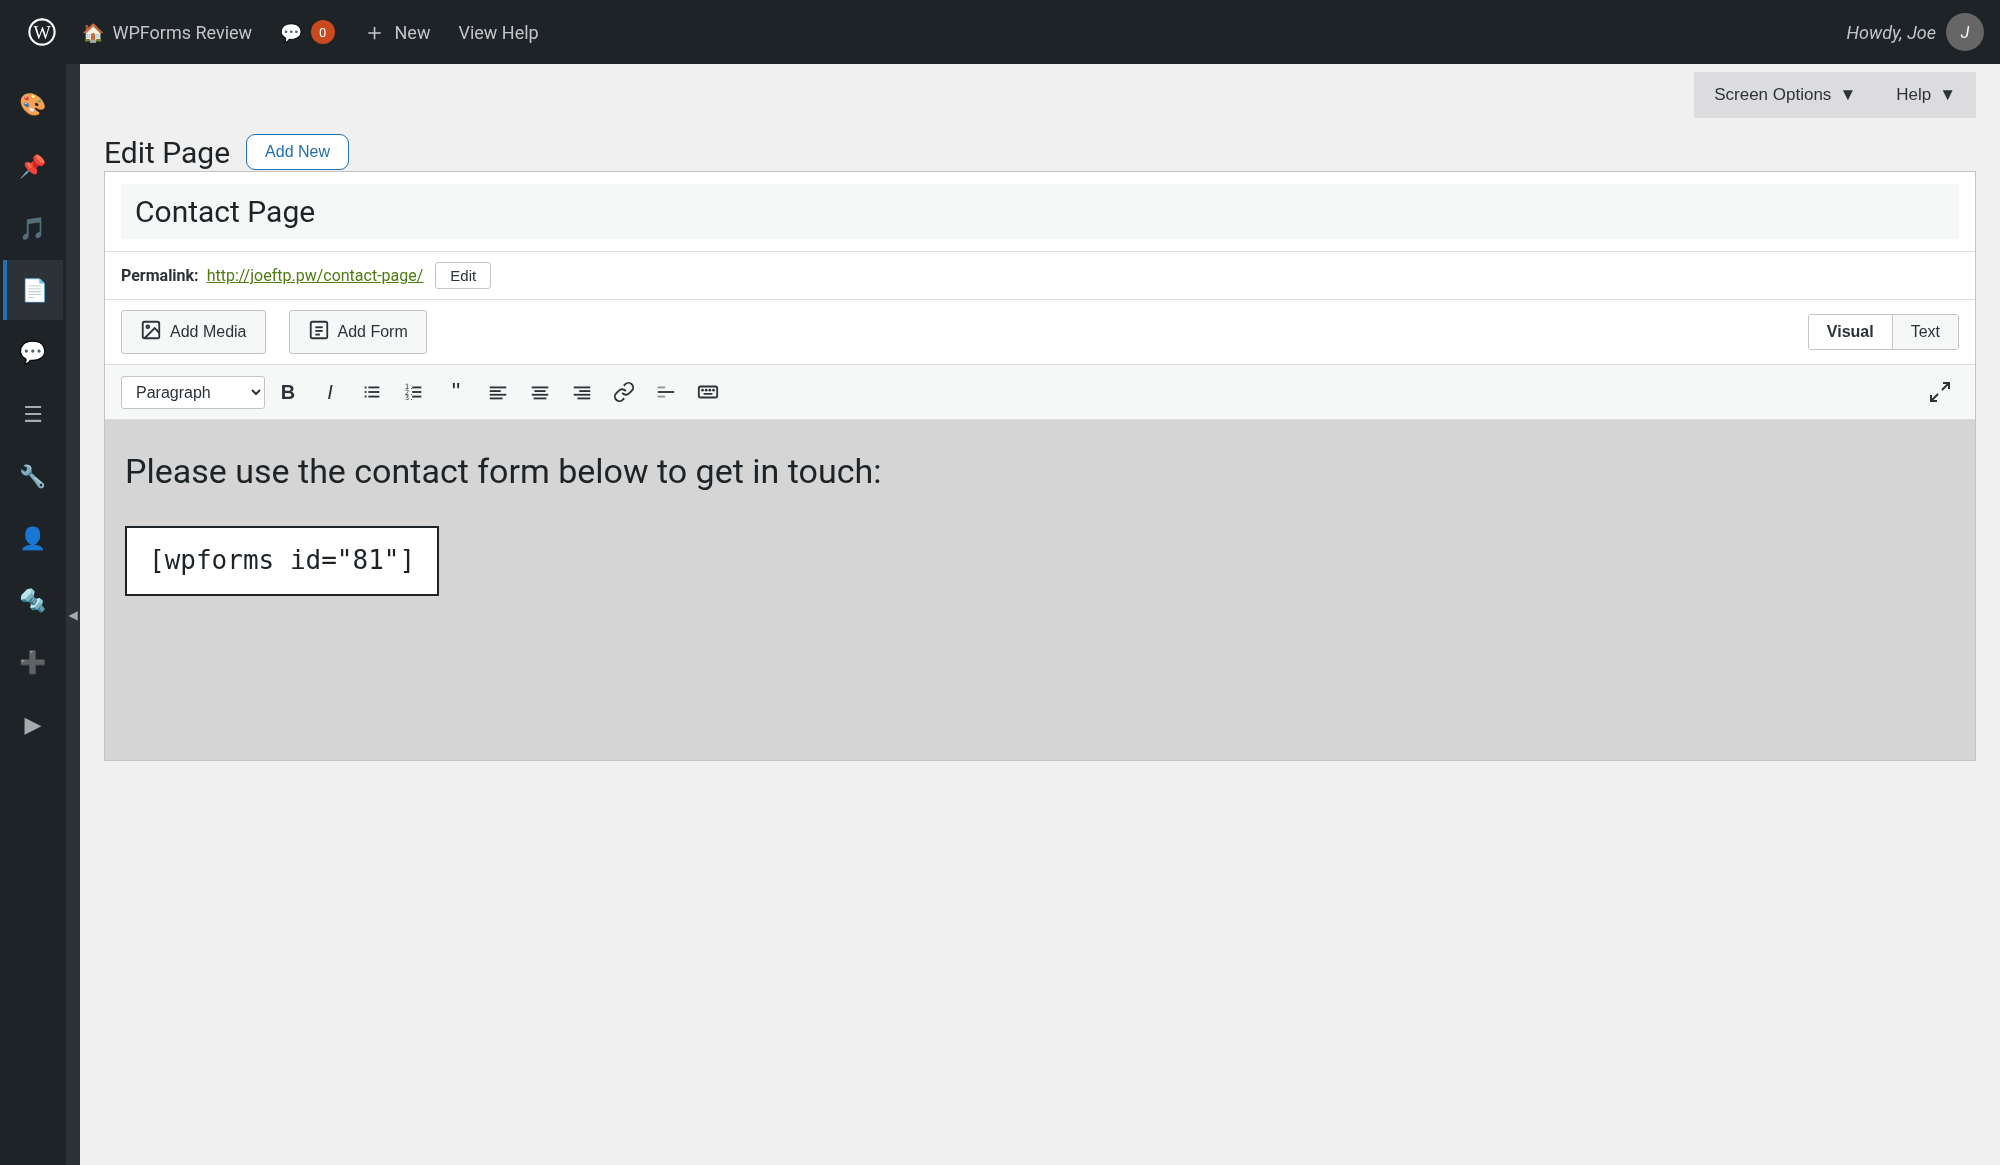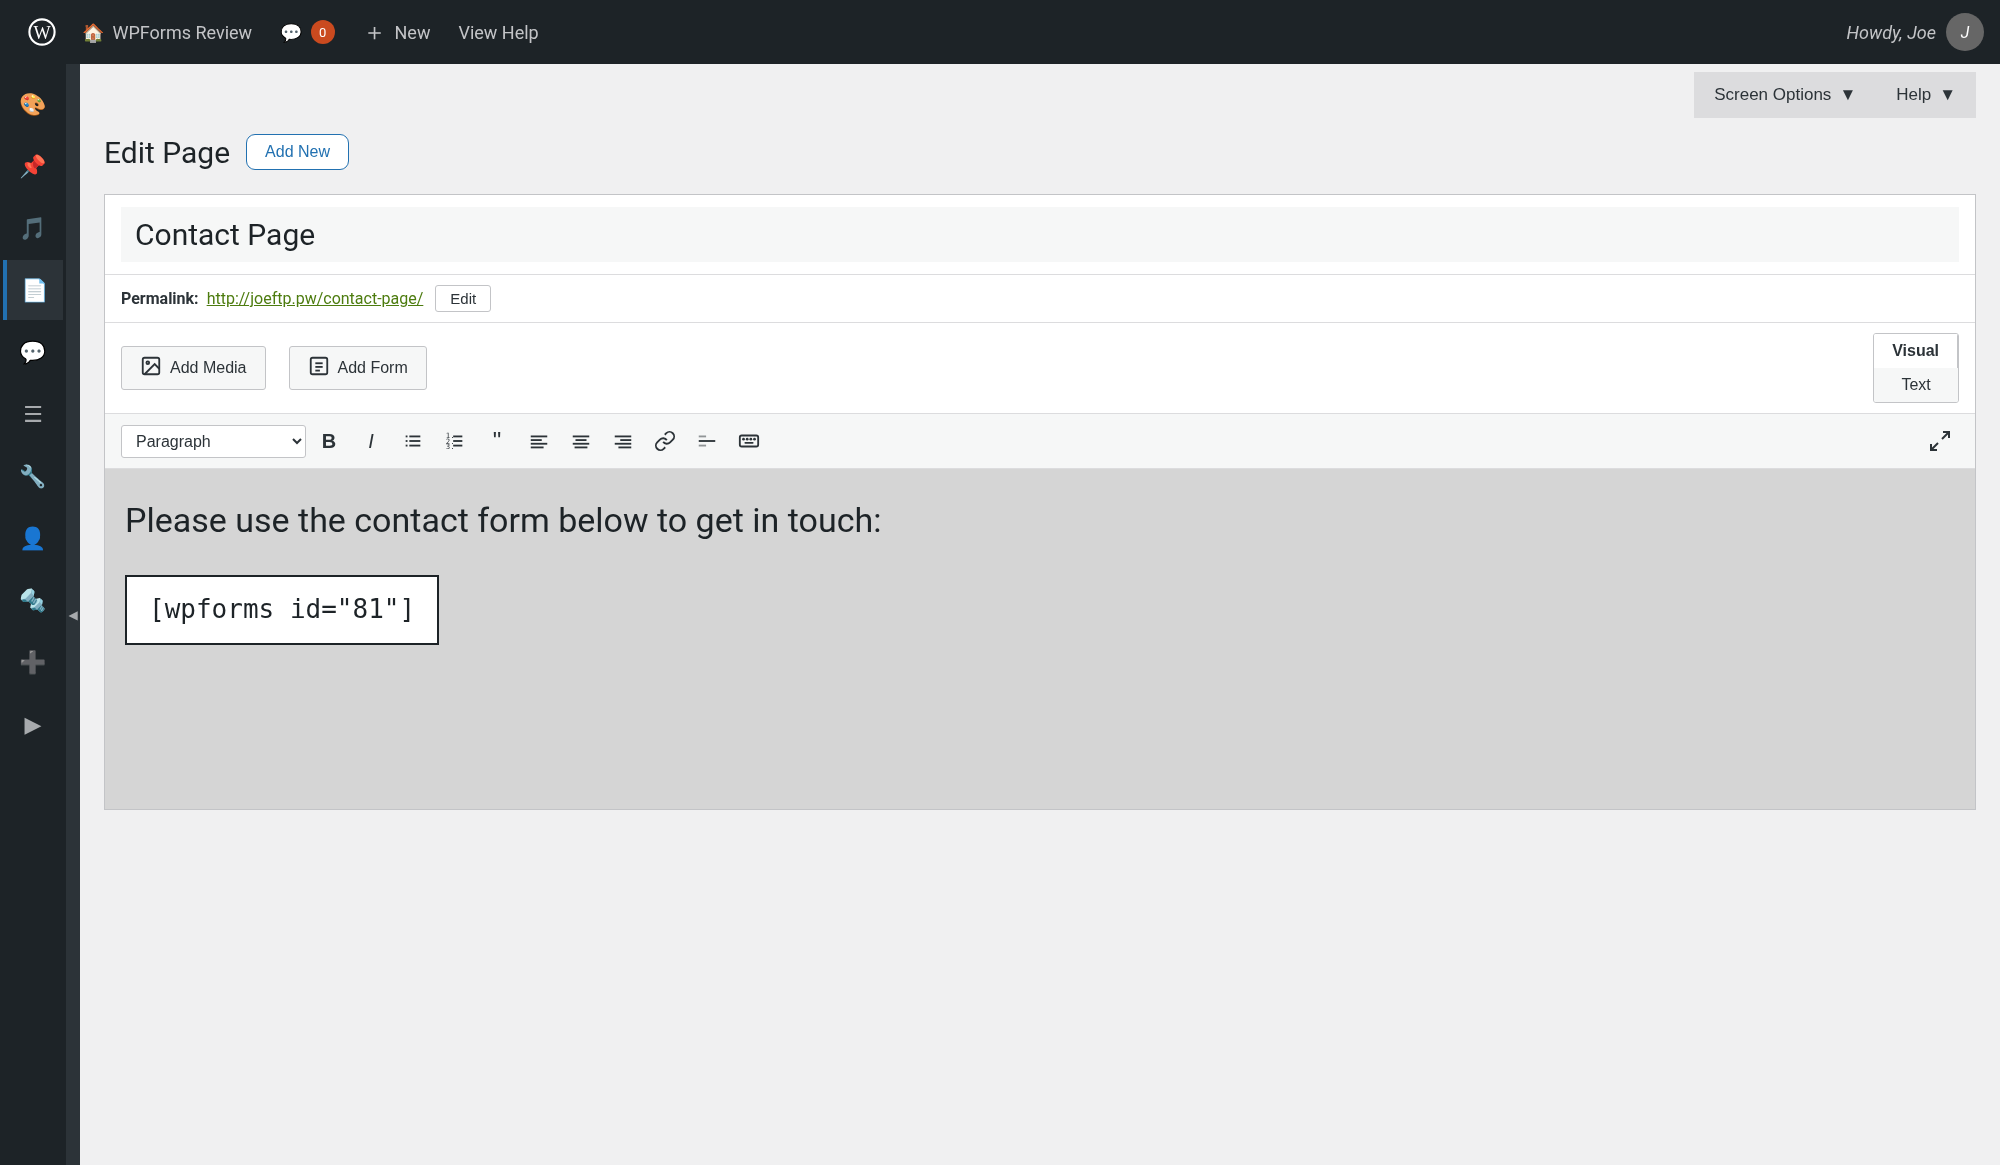--- a/index.html
+++ b/index.html
@@ -60,21 +60,21 @@
     
     #screen-meta-links {
       display: flex; justify-content: flex-end; padding: 8px 24px 0; gap: 0;
     }
     .screen-meta-btn {
       background: #dcdcde; border: none; border-bottom: none; color: #2c3338; font-size: 17px; padding: 13px 20px; cursor: pointer; display: flex; align-items: center; gap: 8px;
     }
 
     
     #page-header {
-      padding: 16px 24px 24px; display: flex; align-items: center; gap: 16px;
+      padding: 16px 24px 1px; display: flex; align-items: center; gap: 16px;
     }
     #page-title { font-size: 30px; color: #1d2327; font-weight: 400; }
     .add-new-btn {
       background: #fff; border: 1px solid #2271b1; color: #2271b1; font-size: 16px; padding: 8px 18px; cursor: pointer; border-radius: 9px;
     }
 
     
     #editor-wrap {
       background: #fff; margin: 0 24px; border: 1px solid #c3c4c7;
     }
@@ -97,34 +97,34 @@
     }
 
     
     #toolbar-top {
       padding: 10px 16px; display: flex; align-items: center; gap: 23px; border-bottom: 1px solid #dcdcde;
     }
     .media-btn {
       background: #f6f7f7; border: 1px solid #c3c4c7; color: #2c3338; font-size: 16px; padding: 8px 18px; cursor: pointer; border-radius: 3px; display: flex; align-items: center; gap: 8px;
     }
     .view-switch {
-      margin-left: auto; display: flex; border: 1px solid #c3c4c7; border-radius: 3px; overflow: hidden; flex-direction: column;
+      margin-left: auto; display: flex; border: 1px solid #c3c4c7; border-radius: 3px; overflow: hidden;
     }
     .view-btn {
       background: #f6f7f7; border: none; color: #2c3338; font-size: 16px; padding: 8px 18px; cursor: pointer;
     }
     .view-btn:first-child { border-right: 1px solid #c3c4c7; }
     .view-btn.active { background: #fff; font-weight: 600; }
 
     
     #format-toolbar {
       padding: 8px 16px; display: flex; align-items: center; gap: 4px; border-bottom: 1px solid #dcdcde; background: #f6f7f7;
     }
     .format-select {
-      background: #fff; border: 1px solid #c3c4c7; color: #2c3338; font-size: 16px; padding: 6px 10px; cursor: pointer; border-radius: 3px; width: 185px;
+      background: #fff; border: 1px solid #c3c4c7; color: #2c3338; font-size: 16px; padding: 6px 10px; cursor: pointer; border-radius: 3px; width: 144px;
     }
     .fmt-btn {
       background: none; border: none; color: #2c3338; font-size: 20px; width: 38px; height: 38px; display: flex; align-items: center; justify-content: center; cursor: pointer; border-radius: 3px;
     }
     .fmt-expand {
       margin-left: auto; background: none; border: none; color: #2c3338; font-size: 22px; cursor: pointer; width: 38px; height: 38px; display: flex; align-items: center; justify-content: center;
     }
 
     
     #editor-content {

